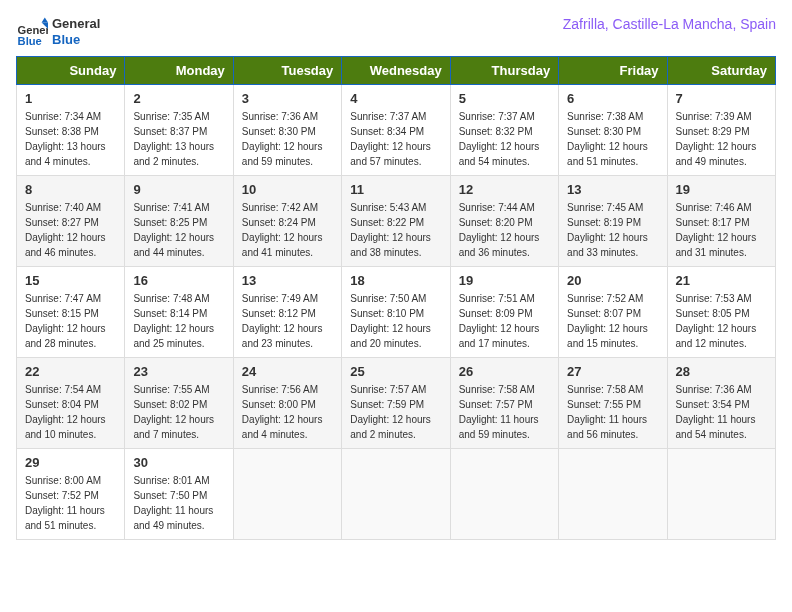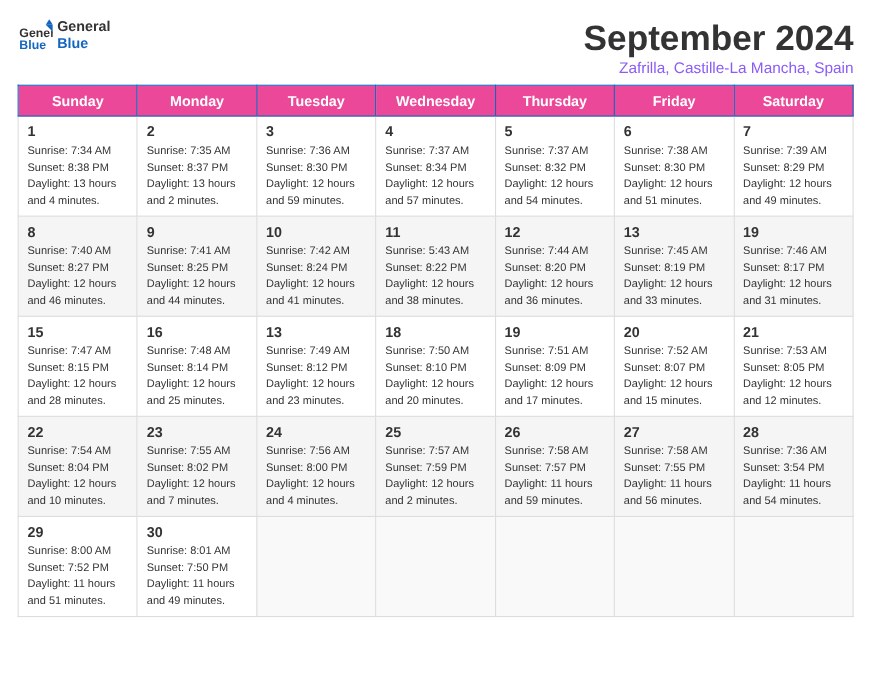--- a/index.html
+++ b/index.html
@@ -36,26 +36,26 @@
     .calendar-subtitle {
       font-size: 14px;
       color: #8b5cf6;
     }
     .calendar-table {
       width: 100%;
       border-collapse: collapse;
       border: 1px solid #ccc;
     }
     .calendar-table th {
-      background: #ec4899;
+      background: #4d7c0f;
       color: #fff;
       font-size: 13px;
       font-weight: bold;
       padding: 6px 8px;
-      text-align: center;
+      text-align: right;
       border: 1px solid #1565c0;
     }
     .calendar-table td {
       vertical-align: top;
       padding: 6px 8px;
       border: 1px solid #ddd;
       font-size: 10.5px;
       color: #333;
       background: #fff;
       width: calc(100% / 7);
@@ -91,21 +91,20 @@
         <text x="2" y="36" font-size="14" font-weight="bold" fill="#1565c0" font-family="Arial">Blue</text>
         <polygon points="32,8 40,8 36,2" fill="#1565c0"></polygon>
         <polygon points="32,8 40,8 40,16" fill="#1565c0"></polygon>
       </svg>
       <div>
         <div style="font-size:13px; font-weight:bold; color:#333; line-height:1.2;">General</div>
         <div style="font-size:13px; font-weight:bold; color:#1565c0; line-height:1.2;">Blue</div>
       </div>
     </div>
     <div class="title-section">
-      <div class="calendar-title">September 2024</div>
       <div class="calendar-subtitle">Zafrilla, Castille-La Mancha, Spain</div>
     </div>
   </div>
 
   <table class="calendar-table">
     <thead>
       <tr>
         <th>Sunday</th>
         <th>Monday</th>
         <th>Tuesday</th>

